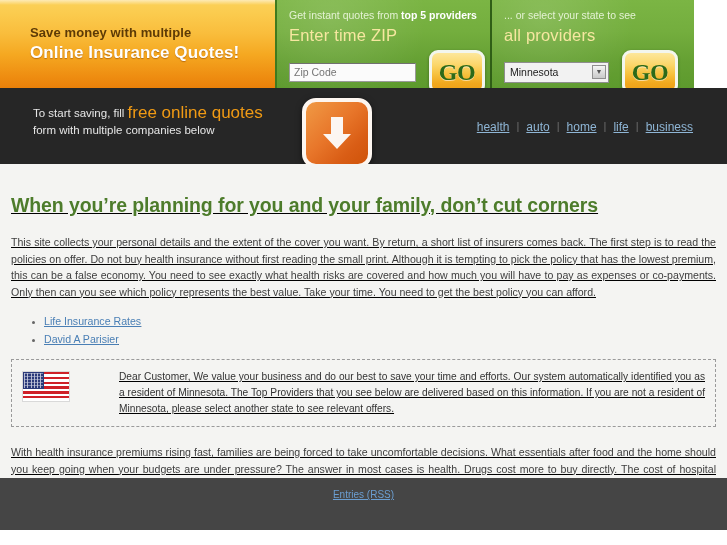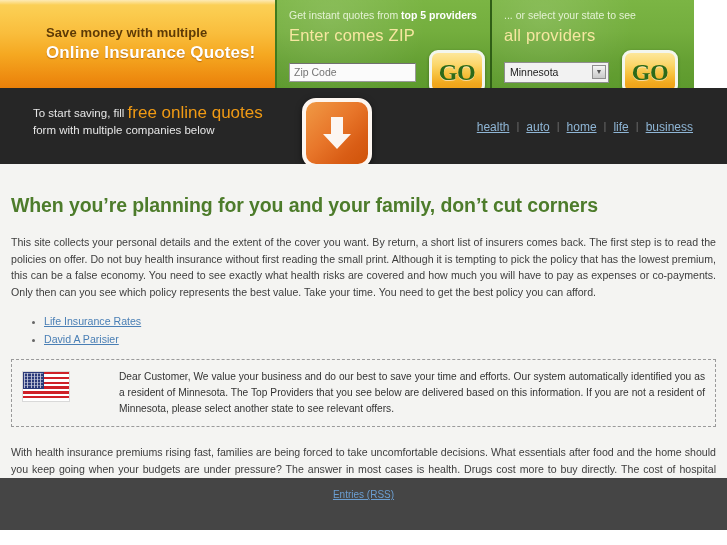--- a/index.html
+++ b/index.html
@@ -29,21 +29,21 @@
 
   
   #promo-panel {
     width: 277px;
     height: 88px;
     position: relative;
     background: linear-gradient(to bottom,
         #fbd15a 0%, #fbcc4f 14%, #f9bd3c 38%,
         #f5a821 62%, #ef8f12 85%, #ea8009 100%);
     border-right: 2px solid #3f7a1f;
-    padding-left: 46px;
+    padding-left: 30px;
     display: flex;
     flex-direction: column;
     justify-content: center;
   }
   #promo-panel::after {
     content: "";
     position: absolute; left: 0; top: 0;
     width: 100%; height: 5px;
     background: linear-gradient(to bottom, rgba(255,255,255,.55), rgba(255,255,255,0));
   }
@@ -207,20 +207,21 @@
   #main-nav .sep { color: #6d6d6d; font-size: 11px; }
 
   
   #content {
     position: absolute;
     left: 0; top: 164px;
     width: 727px;
     height: 314px;
     background: #f4f4f2;
     padding: 30px 11px 0 11px;
+    text-decoration: underline;
   }
   h1#headline {
     margin: 0 0 17px 0;
     font-size: 19.5px;
     font-weight: bold;
     color: #4d7c2b;
     letter-spacing: -.1px;
   }
   p.body-text {
     margin: 0;
@@ -333,21 +334,21 @@
 
     <div id="promo-panel">
       <div class="promo-line1">Save money with multiple</div>
       <div class="promo-line2">Online Insurance Quotes!</div>
     </div>
 
     <div id="zip-panel" class="green-panel">
       <div class="panel-sub">
         <span>Get instant quotes from </span><b>top 5 providers</b>
       </div>
-      <div class="panel-title">Enter comes ZIP</div>
+      <div class="panel-title">Enter time ZIP</div>
       <div class="field-row">
         <input class="zip-input" type="text" placeholder="Zip Code" style="">
         <div class="go-btn">GO</div>
       </div>
     </div>
 
     <div id="state-panel" class="green-panel">
       <div class="panel-sub">... or select your state to see</div>
       <div class="panel-title">all providers</div>
       <div class="field-row">

